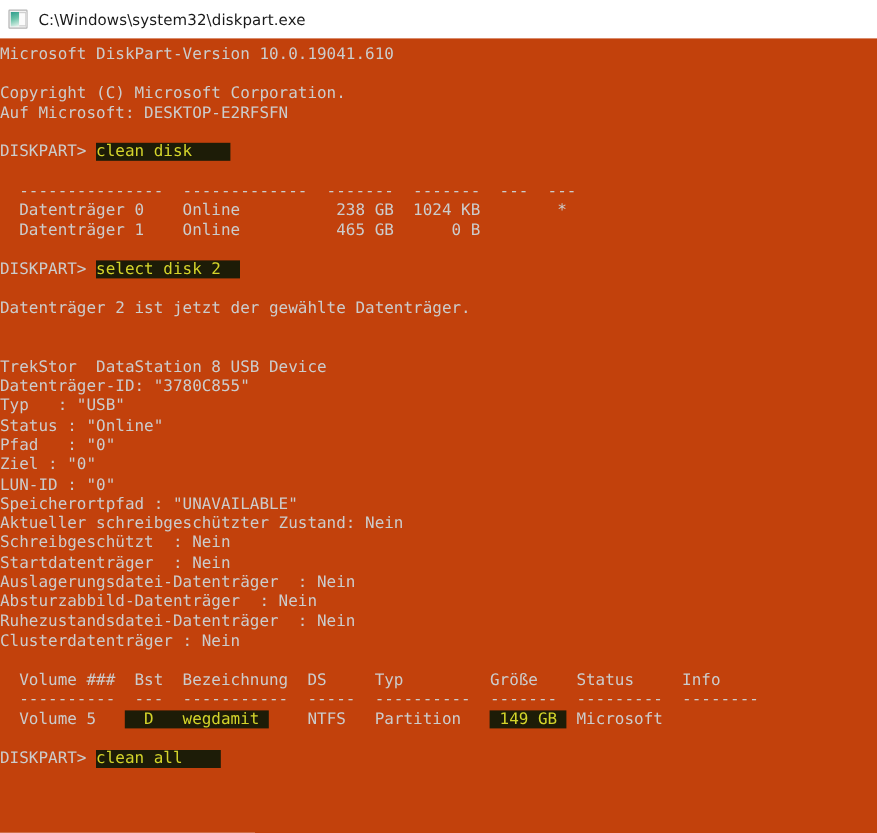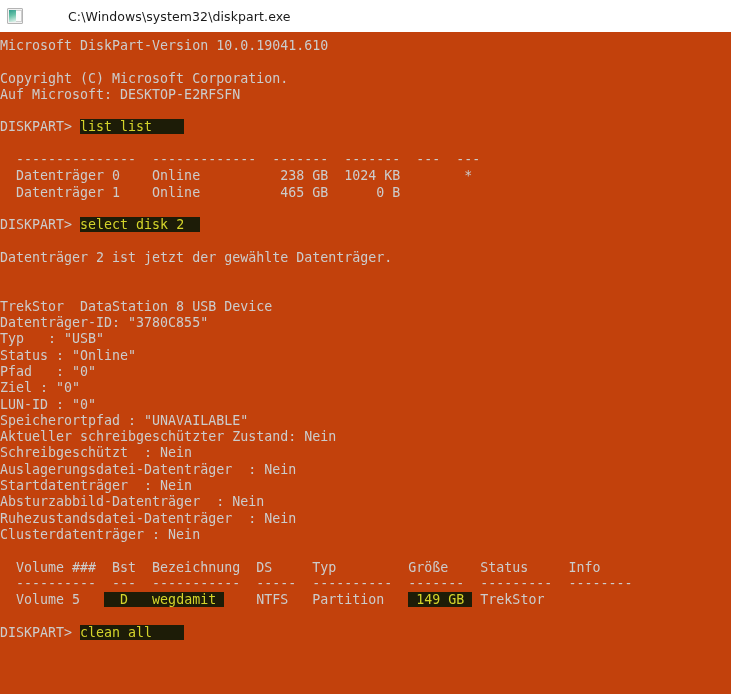--- a/index.html
+++ b/index.html
@@ -16,21 +16,20 @@
 
   
   .titlebar {
     height: 32px;
     background: #ffffff;
     display: flex;
     align-items: center;
     padding-left: 7px;
     box-sizing: border-box;
     position: relative;
-    gap: 36px;
   }
   .titlebar-icon {
     width: 16px;
     height: 16px;
     flex: 0 0 16px;
     position: relative;
     border: 1px solid #b4b4b4;
     background: #f2f2f2;
     box-sizing: border-box;
     border-radius: 1px;
@@ -98,46 +97,46 @@
   <div class="titlebar-text">C:\Windows\system32\diskpart.exe</div>
 </div>
 
 <div class="console">
   <div class="screen" id="screen">
       <div class="line"><span class="seg grey">Microsoft DiskPart-Version 10.0.19041.610</span></div>
       <div class="line"><span class="seg grey"></span></div>
       <div class="line"><span class="seg grey">Copyright (C) Microsoft Corporation.</span></div>
       <div class="line"><span class="seg grey">Auf Microsoft: DESKTOP-E2RFSFN</span></div>
       <div class="line"><span class="seg grey"></span></div>
-      <div class="line"><span class="seg grey">DISKPART&gt; </span><span class="seg hl">list list    </span></div>
+      <div class="line"><span class="seg grey">DISKPART&gt; </span><span class="seg hl">clean disk    </span></div>
       <div class="line"><span class="seg grey"></span></div>
       <div class="line"><span class="seg grey">  ---------------  -------------  -------  -------  ---  ---</span></div>
       <div class="line"><span class="seg grey">  Datenträger 0    Online          238 GB  1024 KB        *</span></div>
       <div class="line"><span class="seg grey">  Datenträger 1    Online          465 GB      0 B</span></div>
       <div class="line"><span class="seg grey"></span></div>
       <div class="line"><span class="seg grey">DISKPART&gt; </span><span class="seg hl">select disk 2  </span></div>
       <div class="line"><span class="seg grey"></span></div>
       <div class="line"><span class="seg grey">Datenträger 2 ist jetzt der gewählte Datenträger.</span></div>
       <div class="line"><span class="seg grey"></span></div>
       <div class="line"><span class="seg grey"></span></div>
       <div class="line"><span class="seg grey">TrekStor  DataStation 8 USB Device</span></div>
       <div class="line"><span class="seg grey">Datenträger-ID: "3780C855"</span></div>
       <div class="line"><span class="seg grey">Typ   : "USB"</span></div>
       <div class="line"><span class="seg grey">Status : "Online"</span></div>
       <div class="line"><span class="seg grey">Pfad   : "0"</span></div>
       <div class="line"><span class="seg grey">Ziel : "0"</span></div>
       <div class="line"><span class="seg grey">LUN-ID : "0"</span></div>
       <div class="line"><span class="seg grey">Speicherortpfad : "UNAVAILABLE"</span></div>
       <div class="line"><span class="seg grey">Aktueller schreibgeschützter Zustand: Nein</span></div>
       <div class="line"><span class="seg grey">Schreibgeschützt  : Nein</span></div>
+      <div class="line"><span class="seg grey">Startdatenträger  : Nein</span></div>
       <div class="line"><span class="seg grey">Auslagerungsdatei-Datenträger  : Nein</span></div>
-      <div class="line"><span class="seg grey">Startdatenträger  : Nein</span></div>
       <div class="line"><span class="seg grey">Absturzabbild-Datenträger  : Nein</span></div>
       <div class="line"><span class="seg grey">Ruhezustandsdatei-Datenträger  : Nein</span></div>
       <div class="line"><span class="seg grey">Clusterdatenträger : Nein</span></div>
       <div class="line"><span class="seg grey"></span></div>
       <div class="line"><span class="seg grey">  Volume ###  Bst  Bezeichnung  DS     Typ         Größe    Status     Info</span></div>
       <div class="line"><span class="seg grey">  ----------  ---  -----------  -----  ----------  -------  ---------  --------</span></div>
-      <div class="line"><span class="seg grey">  Volume 5   </span><span class="seg hl">  D   wegdamit </span><span class="seg grey">    NTFS   Partition   </span><span class="seg hl"> 149 GB </span><span class="seg grey"> TrekStor</span></div>
+      <div class="line"><span class="seg grey">  Volume 5   </span><span class="seg hl">  D   wegdamit </span><span class="seg grey">    NTFS   Partition   </span><span class="seg hl"> 149 GB </span><span class="seg grey"> Microsoft</span></div>
       <div class="line"><span class="seg grey"></span></div>
       <div class="line"><span class="seg grey">DISKPART&gt; </span><span class="seg hl">clean all    </span></div>
     </div>
 </div>
 
 </body></html>

